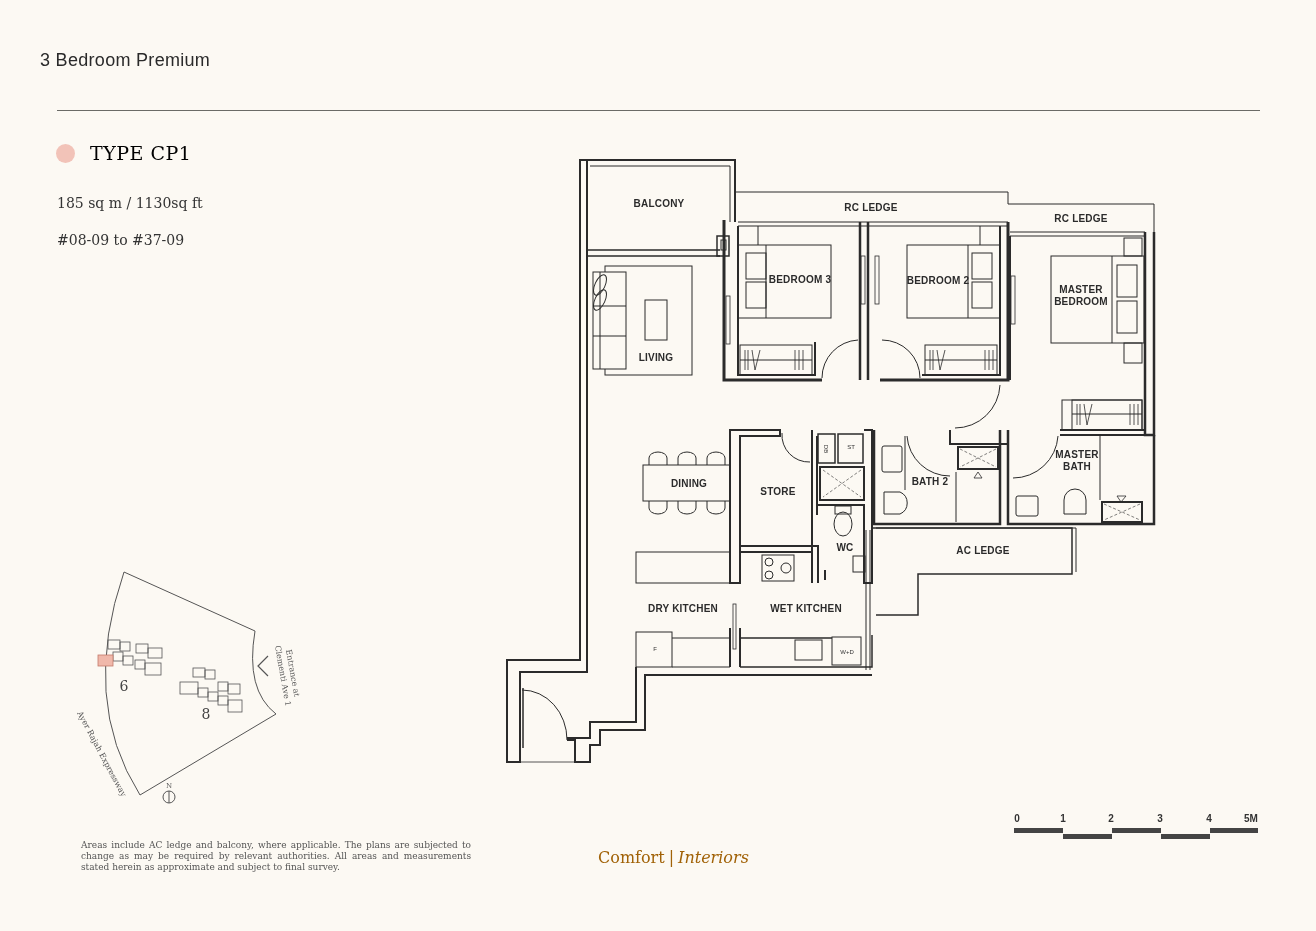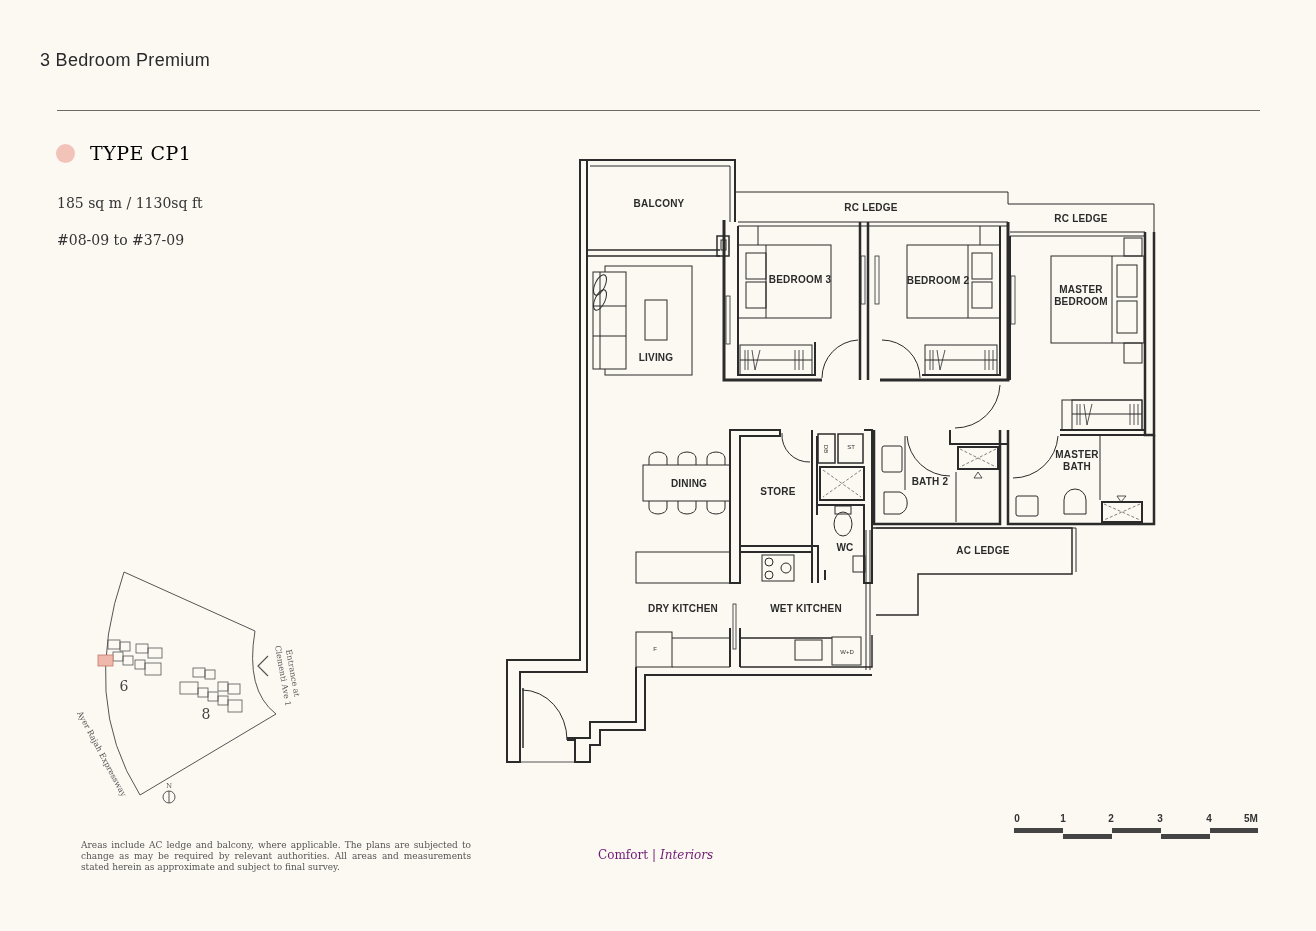--- a/index.html
+++ b/index.html
@@ -8,21 +8,21 @@
   .title { position:absolute; left:40px; top:50px; font-family:Liberation Sans, sans-serif; font-size:18px;
            font-weight:normal; letter-spacing:0.3px; color:#2a2a2a; }
   .rule { position:absolute; left:57px; top:110px; width:1203px; height:1px; background:#6b6b66; }
   .type-row { position:absolute; left:56px; top:142px; display:flex; align-items:center; }
   .type-dot { width:19px; height:19px; border-radius:50%; background:#f2c3b8; margin-right:15px; }
   .type-label { font-size:19px; letter-spacing:0.5px; color:#000000; }
   .area { position:absolute; left:57px; top:195px; font-size:14px; color:#333; }
   .units { position:absolute; left:57px; top:232px; font-size:14px; color:#333; }
   .disclaimer { position:absolute; left:57px; top:840px; width:390px; font-size:9px; line-height:11px;
                 color:#555; font-family:"DejaVu Serif", serif; text-align:justify;margin-left:24px; }
-  .brand { position:absolute; left:598px; top:848px; font-size:12px; color:#701a75; }
+  .brand { position:absolute; left:598px; top:848px; font-size:16px; color:#a16207; }
   .brand .sep { margin:0 4px; }
   .brand .ital { font-style:italic; }
   svg { position:absolute; left:0; top:0; }
   .lbl { font-family:"Liberation Sans", sans-serif; font-weight:bold; font-size:10px; fill:#2b2b2b; letter-spacing:0.2px; }
   .small { font-family:"Liberation Sans", sans-serif; font-size:6px; fill:#333; }
   .scale-lbl { font-family:"Liberation Sans", sans-serif; font-weight:bold; font-size:10px; fill:#333; }
   .map-lbl { font-family:"DejaVu Serif", serif; font-size:8px; fill:#555; }
   .map-num { font-family:"DejaVu Serif", serif; font-size:14px; fill:#444; }
 </style>
 </head>

